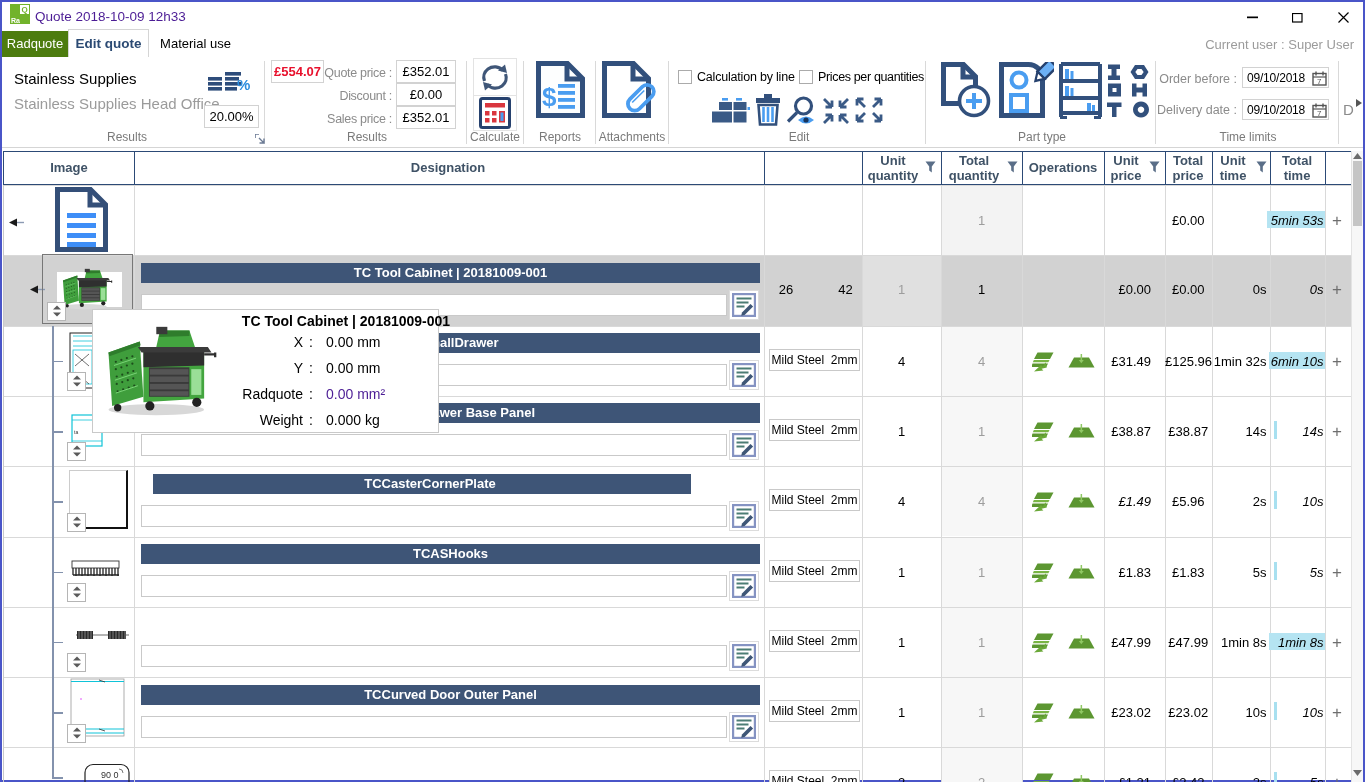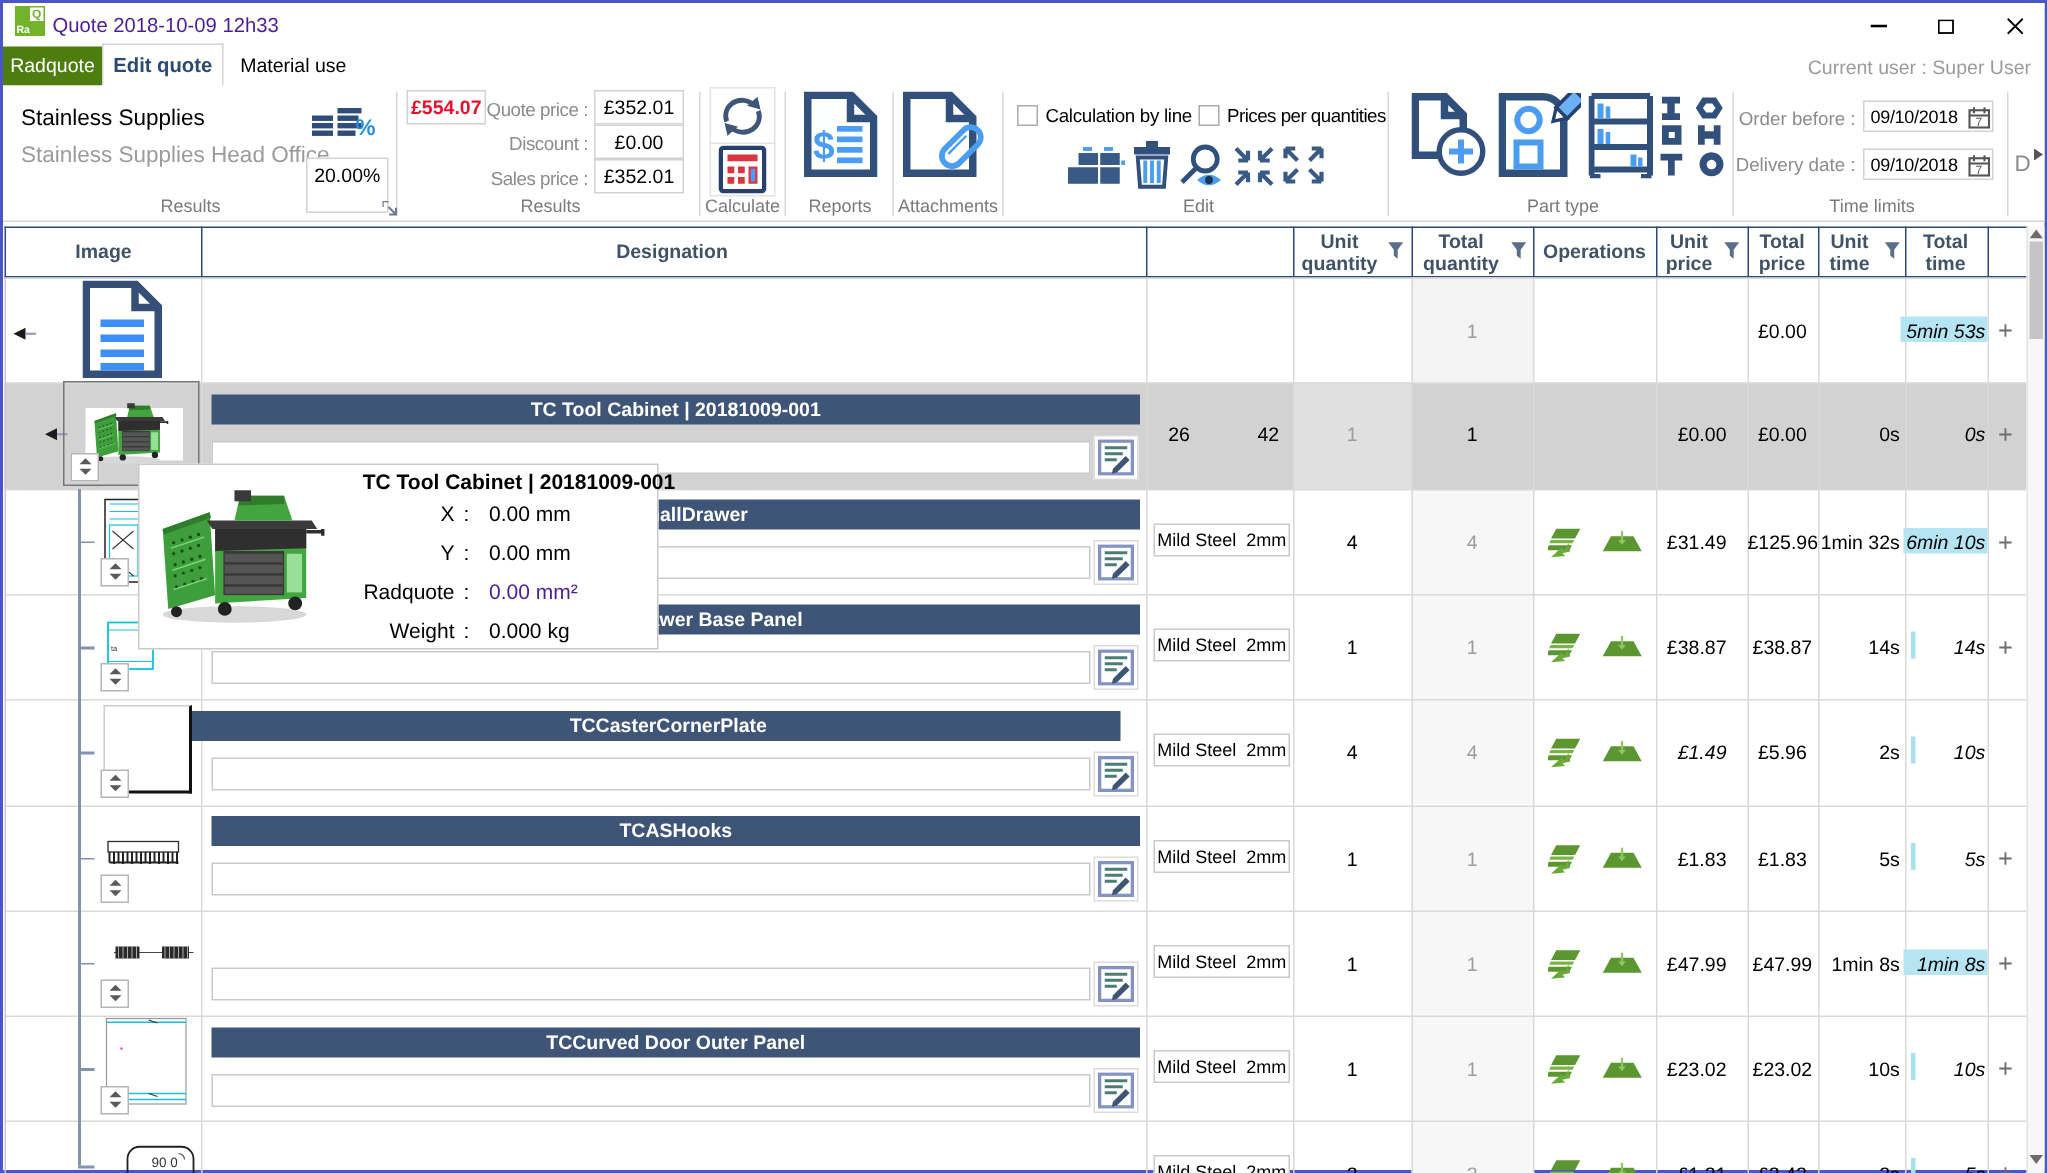--- a/index.html
+++ b/index.html
@@ -63,21 +63,21 @@
 <div id="tabbar">
   <div class="tab" id="tab-rad">Radquote</div>
   <div class="tab" id="tab-edit">Edit quote</div>
   <div class="tab" id="tab-mat">Material use</div>
   <div id="cur-user">Current user : Super User</div>
 </div>
 <div id="ribbon">
 
   <div class="abs" style="left:12px;top:13px;font-size:15px;color:#000;">Stainless Supplies</div>
   <div class="abs" style="left:12px;top:38px;font-size:15px;color:#9b9b9b;">Stainless Supplies Head Office</div>
-  <div class="vbox" style="left:202px;top:48px;width:55px;height:37px;line-height:21px;font-size:13px;">20.00%</div>
+  <div class="vbox" style="left:202px;top:48px;width:55px;height:23px;line-height:21px;font-size:13px;">20.00%</div>
   <div class="glabel" style="left:60px;width:130px;">Results</div>
   <div class="gsep" style="left:262px;"></div>
 
   <div class="vbox" style="left:269px;top:3px;width:53px;height:23px;line-height:21px;color:#e8112d;font-weight:bold;font-size:13px;">£554.07</div>
   <div class="abs" style="left:310px;top:9px;width:80px;text-align:right;font-size:12.5px;letter-spacing:-0.3px;color:#8b8b8b;white-space:nowrap;">Quote price :</div>
   <div class="vbox" style="left:394px;top:3px;width:60px;height:23px;line-height:21px;font-size:13px;">£352.01</div>
   <div class="abs" style="left:310px;top:32px;width:80px;text-align:right;font-size:12.5px;letter-spacing:-0.3px;color:#8b8b8b;white-space:nowrap;">Discount :</div>
   <div class="vbox" style="left:394px;top:26px;width:60px;height:23px;line-height:21px;font-size:13px;">£0.00</div>
   <div class="abs" style="left:310px;top:55px;width:80px;text-align:right;font-size:12.5px;letter-spacing:-0.3px;color:#8b8b8b;white-space:nowrap;">Sales price :</div>
   <div class="vbox" style="left:394px;top:49px;width:60px;height:23px;line-height:21px;font-size:13px;">£352.01</div>
@@ -307,21 +307,21 @@
 <div class="cellv " style="left:1211.5px;top:423.9px;width:55px;text-align:right;font-size:13px;">14s</div>
 <div class="abs" style="left:1274px;top:420.9px;width:2.5px;height:18px;background:#a8e0f0;"></div>
 <div class="cellv timev" style="left:1211.5px;top:423.9px;width:112px;text-align:right;font-size:13px;">14s</div>
 <div class="plus" style="left:1332px;top:421.9px;">+</div>
 <div class="spinner" style="left:67px;top:442.4px;">
       <svg width="10" height="12" viewBox="0 0 10 12">
         <path d="M5,0.5 L9,4.5 L1,4.5 z" fill="#5a5a5a"></path>
         <path d="M1,7.5 L9,7.5 L5,11.5 z" fill="#5a5a5a"></path>
       </svg>
     </div>
-<div class="navybar" style="left:128px;top:473.7px;width:619px;padding-left:16px;">TCCasterCornerPlate</div>
+<div class="navybar" style="left:153px;top:473.7px;width:538px;padding-left:16px;">TCCasterCornerPlate</div>
 <div class="inputbox" style="left:141px;top:504.7px;width:586px;"></div>
 <div class="editicon" style="left:729px;top:500.7px;">
       <svg width="24" height="24" viewBox="0 0 24 24">
         <rect x="1" y="1" width="22" height="22" fill="#fff" stroke="#8593c2" stroke-width="2.4"></rect>
         <rect x="4.5" y="4.5" width="15" height="2" fill="#4c7d74"></rect>
         <rect x="4.5" y="8.5" width="12" height="2" fill="#4c7d74"></rect>
         <rect x="4.5" y="12.5" width="8" height="2" fill="#4c7d74"></rect>
         <path d="M10,19.5 L18.5,11 l2.6,2.6 L12.6,22 l-3.4,0.8 z" fill="#3e5676"></path>
       </svg>
     </div>

